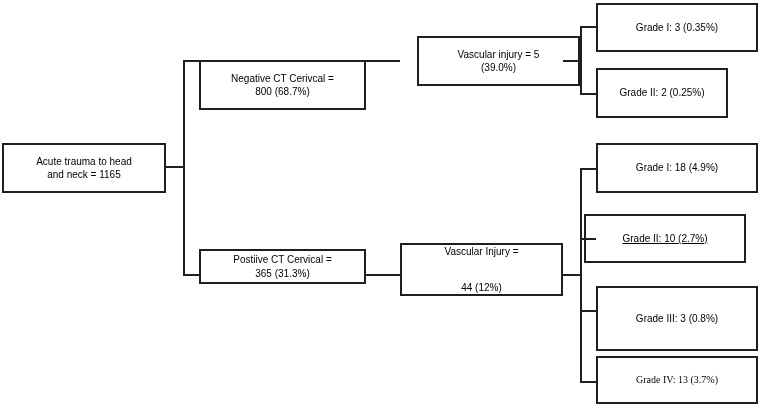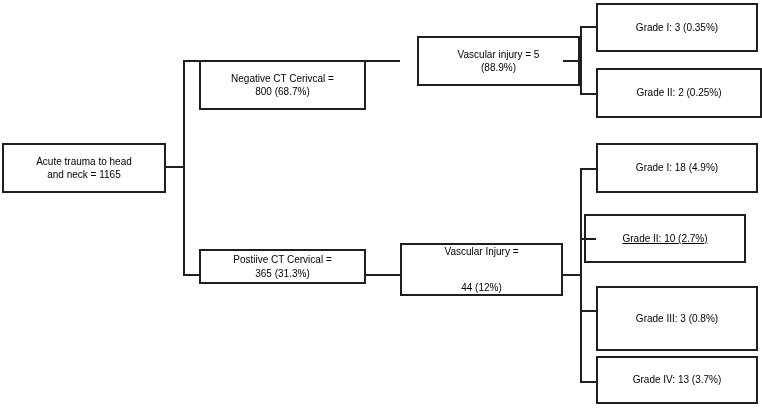--- a/index.html
+++ b/index.html
@@ -47,28 +47,28 @@
     <span>and neck = 1165</span>
   </div>
 
   <div class="node" style="left:199px; top:36px; width:167px; height:50px;margin-top:24px;">
     <span>Negative CT Cerivcal =</span>
     <span>800 (68.7%)</span>
   </div>
 
   <div class="node" style="left:400px; top:36px; width:163px; height:50px;margin-left:17px;">
     <span>Vascular injury = 5</span>
-    <span>(88.9%)</span>
+    <span>(39.0%)</span>
   </div>
 
   <div class="node" style="left:596px; top:3px; width:162px; height:49px;">
     <span>Grade I: 3 (0.35%)</span>
   </div>
 
-  <div class="node" style="left:596px; top:68px; width:166px; height:50px;">
+  <div class="node" style="left:596px; top:68px; width:132px; height:50px;">
     <span>Grade II: 2 (0.25%)</span>
   </div>
 
   <div class="node" style="left:199px; top:249px; width:167px; height:35px;">
     <span>Postiive CT Cervical =</span>
     <span>365 (31.3%)</span>
   </div>
 
   <div class="node wide-gap" style="left:400px; top:243px; width:163px; height:53px;">
     <span>Vascular Injury =</span>
@@ -80,21 +80,21 @@
   </div>
 
   <div class="node" style="left:584px; top:214px; width:162px; height:49px;text-decoration:underline;">
     <span>Grade II: 10 (2.7%)</span>
   </div>
 
   <div class="node" style="left:596px; top:286px; width:162px; height:65px;">
     <span>Grade III: 3 (0.8%)</span>
   </div>
 
-  <div class="node" style="left:596px; top:356px; width:162px; height:48px;">
+  <div class="node" style="left:596px; top:356px; width:162px; height:48px;font-family:Liberation Serif, serif;">
     <span>Grade IV: 13 (3.7%)</span>
   </div>
 
   <div class="line" style="left:166px; top:166px; width:18px; height:2px;"></div>
   <div class="line" style="left:183px; top:60px; width:2px; height:216px;"></div>
   <div class="line" style="left:183px; top:60px; width:16px; height:2px;"></div>
   <div class="line" style="left:183px; top:274px; width:16px; height:2px;"></div>
 
   <div class="line" style="left:366px; top:60px; width:34px; height:2px;"></div>
   <div class="line" style="left:563px; top:60px; width:18px; height:2px;"></div>

